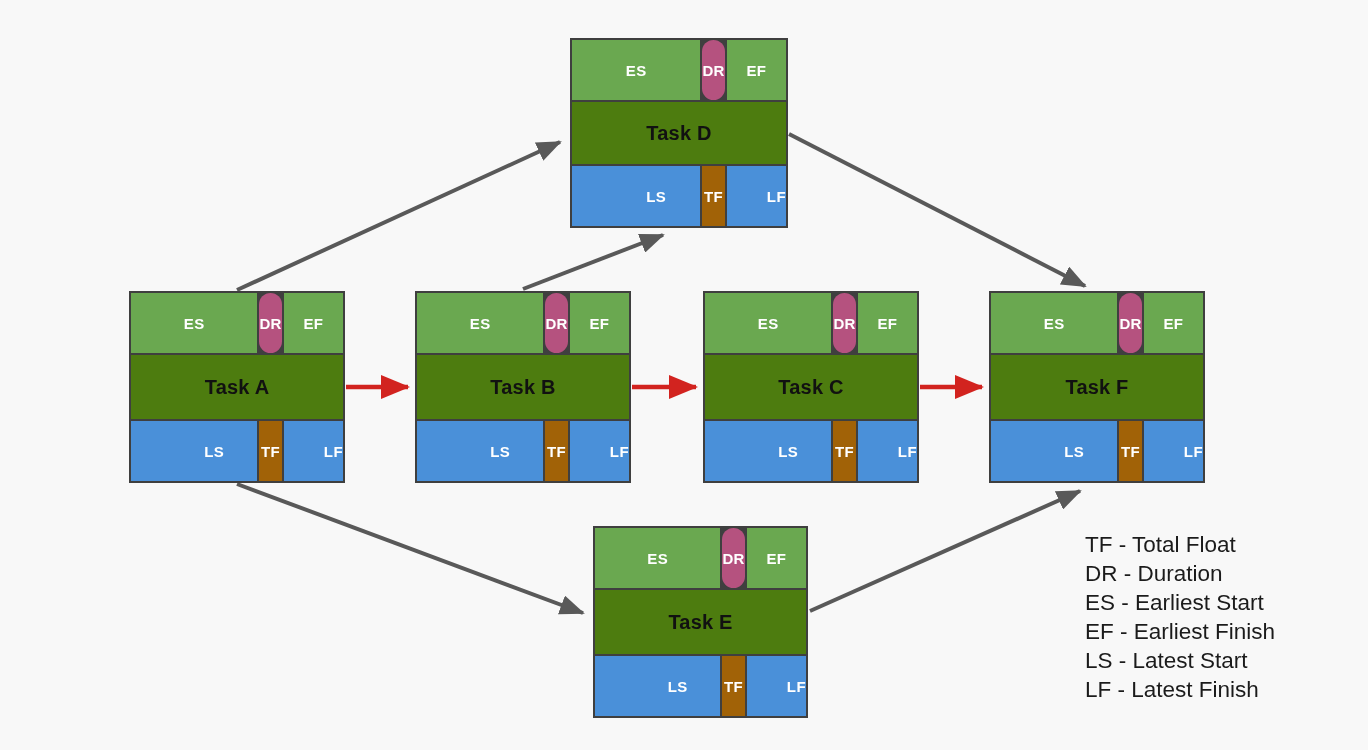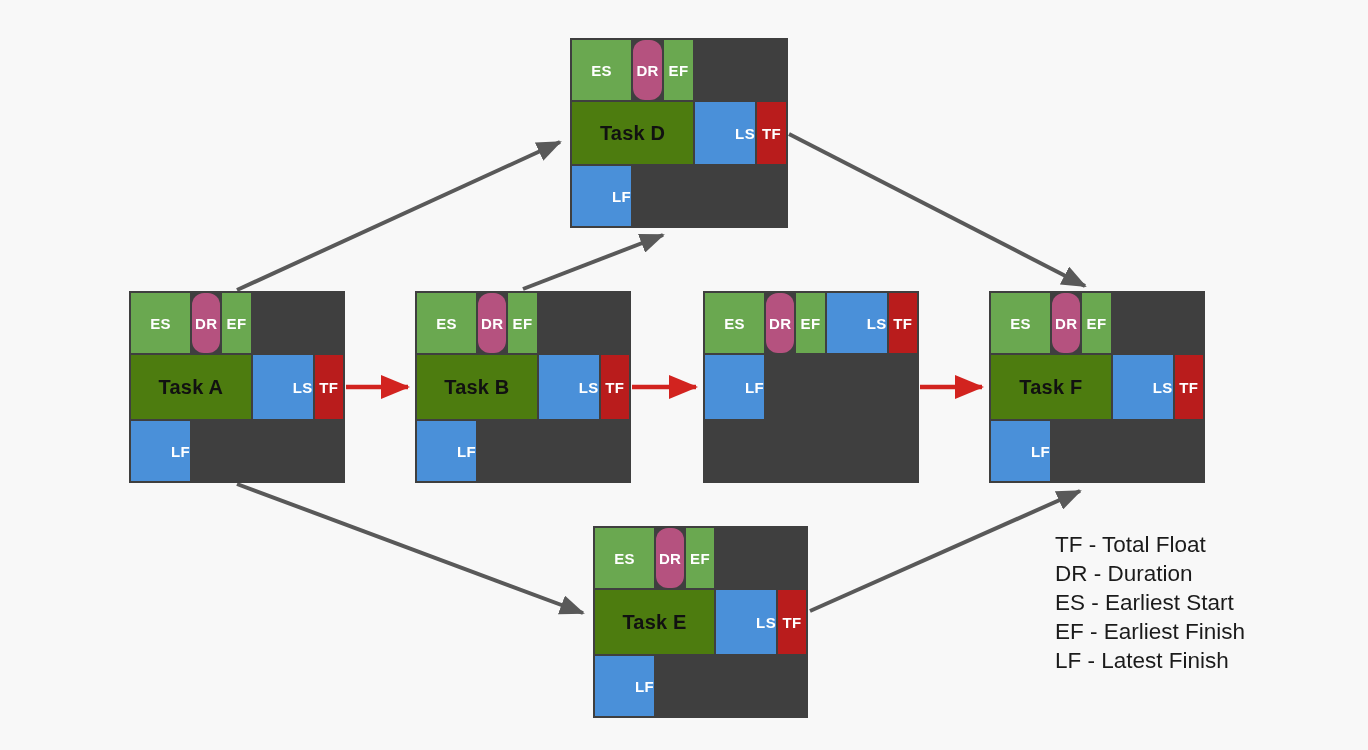--- a/index.html
+++ b/index.html
@@ -3,41 +3,41 @@
 <meta charset="utf-8">
 <style>
   html,body{margin:0;padding:0;background:#f8f8f8;}
   .canvas{
     position:relative;width:1368px;height:750px;background:#f8f8f8;
     font-family:"Liberation Sans", sans-serif;overflow:hidden;
   }
   .arrow-layer{position:absolute;left:0;top:0;width:1368px;height:750px;pointer-events:none;}
   .node{
     position:absolute;display:grid;
-    grid-template-columns:1fr 1fr 1fr 1fr 1fr;
+    grid-template-columns:1fr;
     grid-template-rows:60px 1fr 60px;
     gap:2px;padding:2px;background:#3f3f3f;box-sizing:border-box;
   }
   .cell{
     display:flex;align-items:center;justify-content:center;
     font-weight:bold;font-size:15px;color:#fff;letter-spacing:.4px;
   }
   .cell.name{grid-column:1 / span 3;background:#4d7c0f;color:#111;font-size:20px;letter-spacing:.2px;}
   .c-green{background:#6aa850;}
   .c-magenta{background:#b5527f;border-radius:12px;}
   .c-blue{background:#4a90d9;padding-left:40px;}
-  .c-orange{background:#b91c1c;}
+  .c-orange{background:#a16207;}
   #task-d{left:570px;top:38px;width:218px;height:190px;}
   #task-a{left:129px;top:291px;width:216px;height:192px;}
   #task-b{left:415px;top:291px;width:216px;height:192px;}
   #task-c{left:703px;top:291px;width:216px;height:192px;}
   #task-f{left:989px;top:291px;width:216px;height:192px;}
   #task-e{left:593px;top:526px;width:215px;height:192px;}
   .legend{
-    position:absolute;left:1055px;top:530px;
+    position:absolute;left:1085px;top:530px;
     font-size:22.5px;line-height:29px;color:#1b1b1b;
   }
 </style>
 </head>
 <body>
 
 <div class="canvas">
 
   <svg class="arrow-layer" width="1368" height="750" viewBox="0 0 1368 750" xmlns="http://www.w3.org/2000/svg">
     <defs>
@@ -87,20 +87,21 @@
     <div class="cell name">Task B</div>
     <div class="cell c-blue">LS</div>
     <div class="cell c-orange">TF</div>
     <div class="cell c-blue">LF</div>
   </div>
 
   <div class="node" id="task-c">
     <div class="cell c-green">ES</div>
     <div class="cell c-magenta">DR</div>
     <div class="cell c-green">EF</div>
+    <div class="cell name">Task C</div>
     <div class="cell c-blue">LS</div>
     <div class="cell c-orange">TF</div>
     <div class="cell c-blue">LF</div>
   </div>
 
   <div class="node" id="task-f">
     <div class="cell c-green">ES</div>
     <div class="cell c-magenta">DR</div>
     <div class="cell c-green">EF</div>
     <div class="cell name">Task F</div>
@@ -117,16 +118,17 @@
     <div class="cell c-blue">LS</div>
     <div class="cell c-orange">TF</div>
     <div class="cell c-blue">LF</div>
   </div>
 
   <div class="legend">
     <div>TF - Total Float</div>
     <div>DR - Duration</div>
     <div>ES - Earliest Start</div>
     <div>EF - Earliest Finish</div>
+    <div>LS - Latest Start</div>
     <div>LF - Latest Finish</div>
   </div>
 
 </div>
 
 </body></html>

